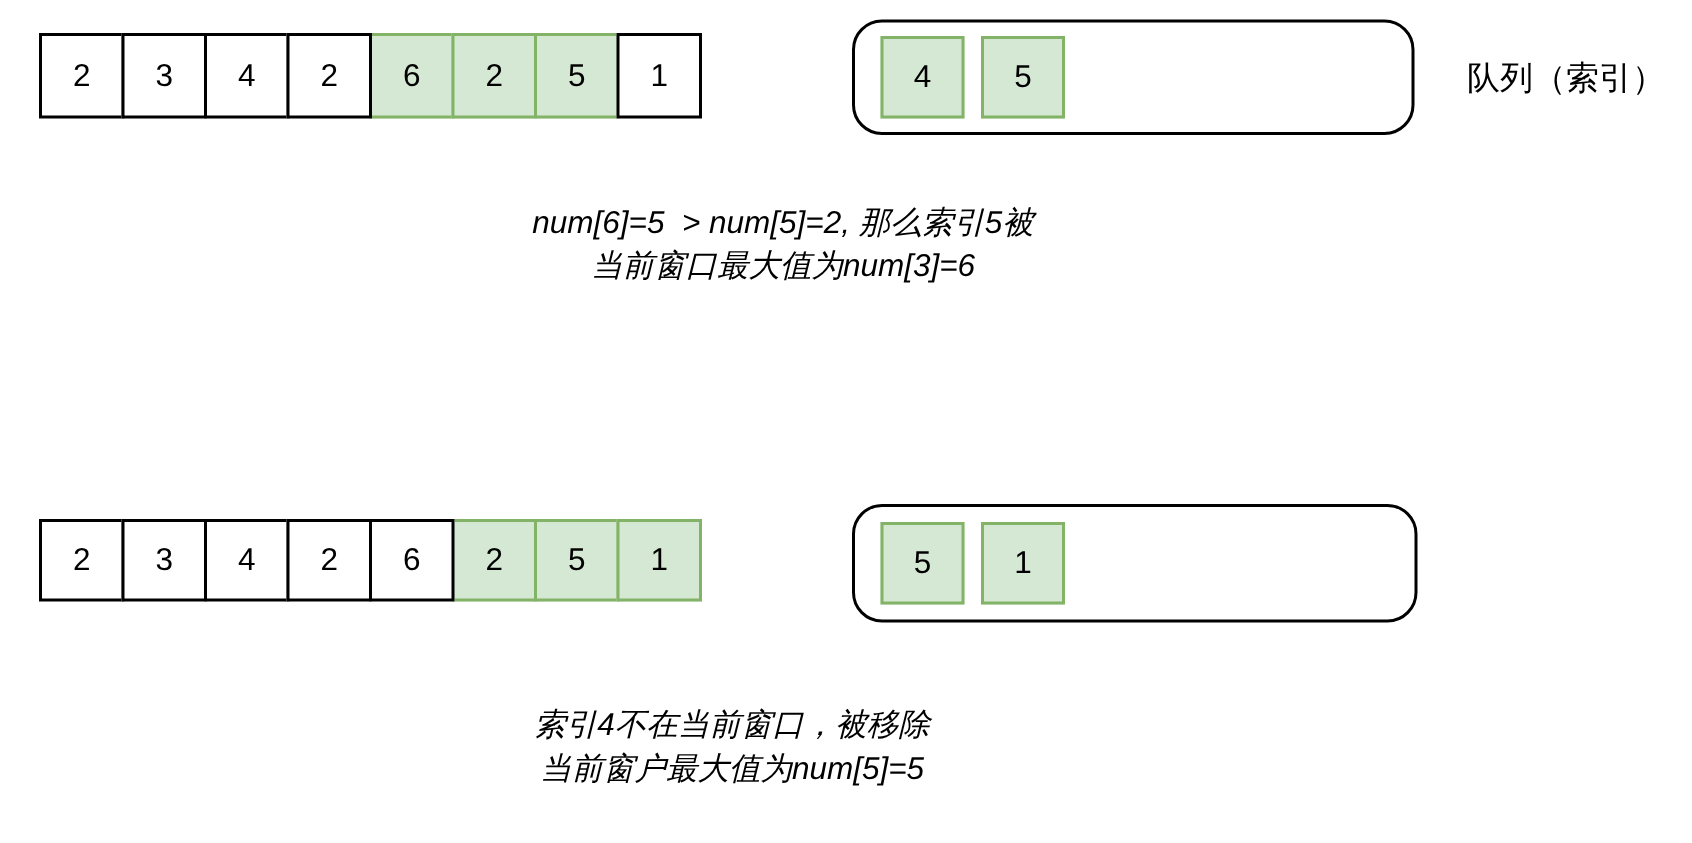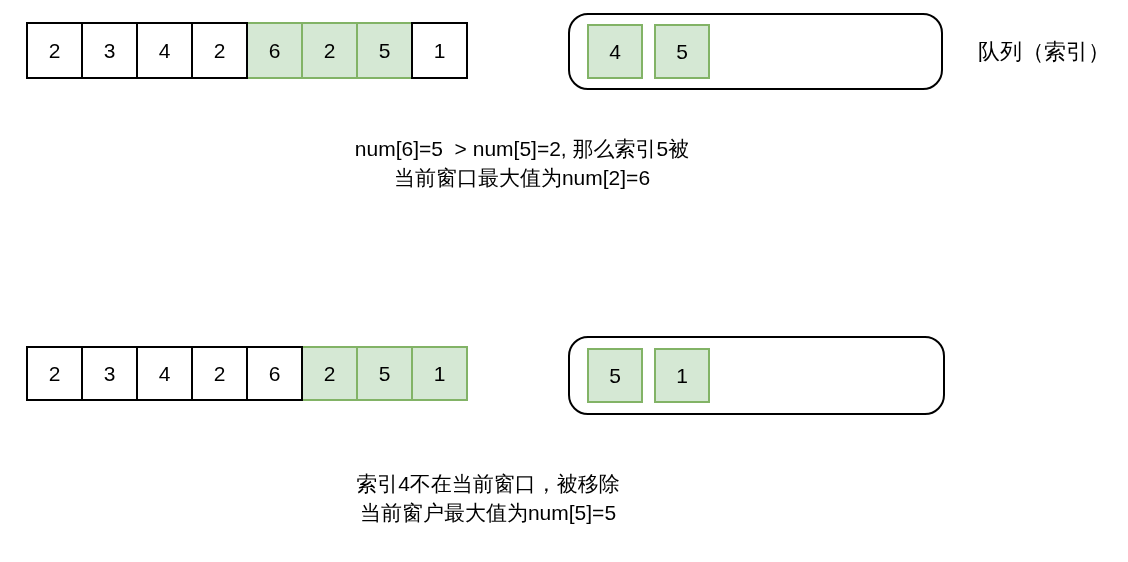--- a/index.html
+++ b/index.html
@@ -84,20 +84,21 @@
     font-size: 22px;
     white-space: nowrap;
   }
   .caption {
     position: absolute;
     transform: translateX(-50%);
     text-align: center;
     font-size: 21px;
     line-height: 29px;
     white-space: pre-wrap;
+    font-style: italic;
   }
   #caption1 { left: 522px; top: 134px; }
   #caption2 { left: 488px; top: 456px; margin-top: 13px; }
 </style>
 </head>
 <body>
 
 <div class="canvas">
 
   <div class="row1">
@@ -112,21 +113,21 @@
         <div class="cell">1</div>
       </div>
 
     <div id="queue1" class="queue">
         <div class="qcell">4</div>
         <div class="qcell">5</div>
       </div>
 
     <div class="queue-label">队列（索引）</div>
 
-    <div id="caption1" class="caption"><div class="caption-line">num[6]=5  &gt; num[5]=2, 那么索引5被</div><div class="caption-line">当前窗口最大值为num[2]=6</div></div>
+    <div id="caption1" class="caption"><div class="caption-line">num[6]=5  &gt; num[5]=2, 那么索引5被</div><div class="caption-line">当前窗口最大值为num[3]=6</div></div>
   </div>
 
   <div class="row2">
     <div id="array2" class="array">
         <div class="cell">2</div>
         <div class="cell">3</div>
         <div class="cell">4</div>
         <div class="cell">2</div>
         <div class="cell">6</div>
         <div class="cell green">2</div>

